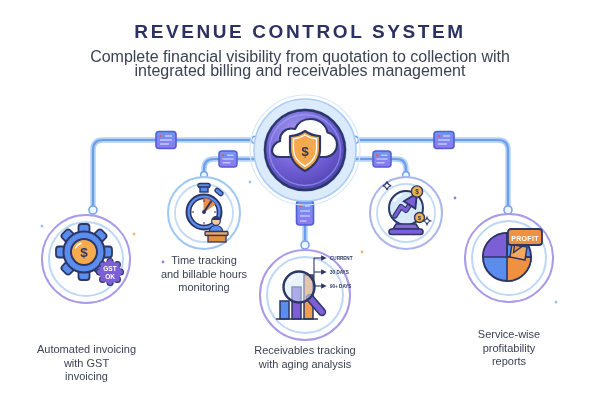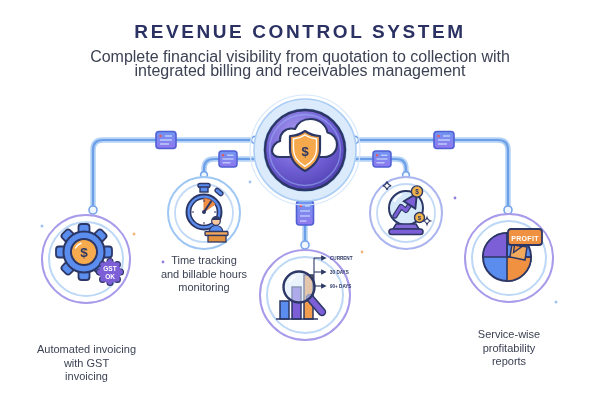--- a/index.html
+++ b/index.html
@@ -304,20 +304,24 @@
     <div>with GST</div>
     <div>invoicing</div>
   </div>
 
   <div class="node-label" style="left:134px; top:254px; width:140px;">
     <div>Time tracking</div>
     <div>and billable hours</div>
     <div>monitoring</div>
   </div>
 
+  <div class="node-label" style="left:228px; top:344px; width:154px;">
+    <div>Receivables tracking</div>
+    <div>with aging analysis</div>
+  </div>
 
 
   <div class="node-label" style="left:446px; top:328px; width:126px;">
     <div>Service-wise</div>
     <div>profitability</div>
     <div>reports</div>
   </div>
 
 </div>
 

